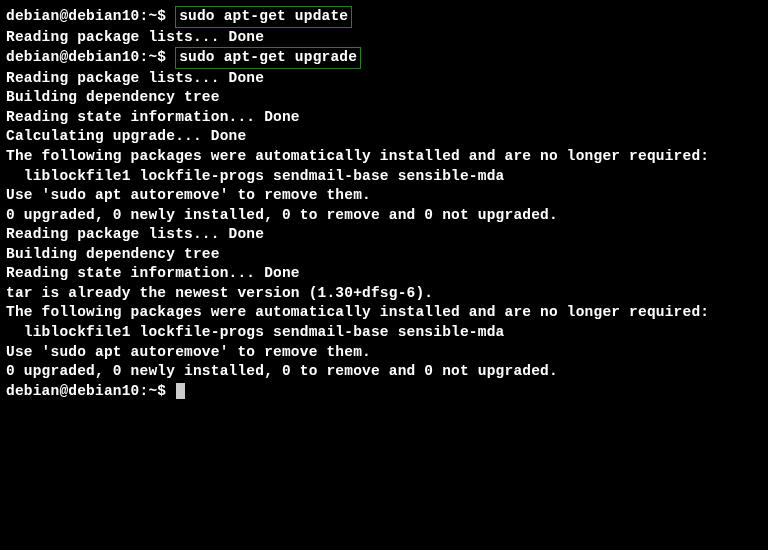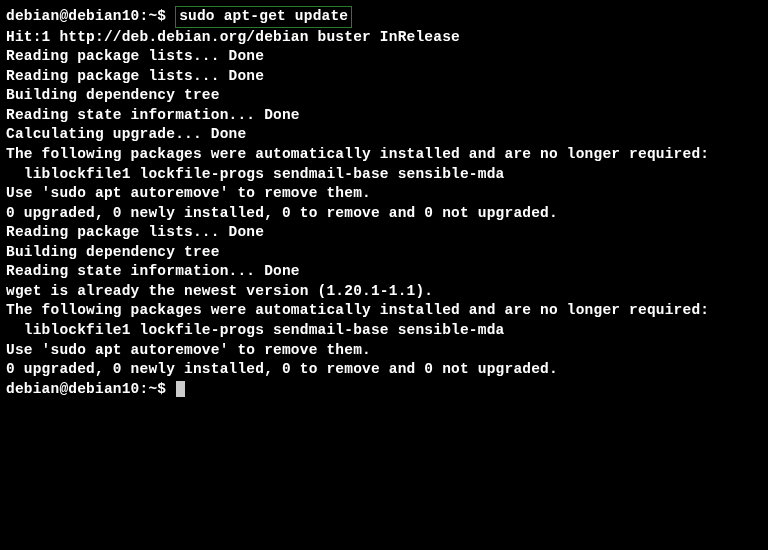--- a/index.html
+++ b/index.html
@@ -38,36 +38,36 @@
       vertical-align: text-bottom;
       margin-left: 1px;
     }
   </style>
 </head>
 <body>
 
 <div>
 
 <div class="line"><span class="prompt-user">debian@debian10:~$ </span><span class="boxed-cmd">sudo apt-get update</span></div>
-<div class="line">Hit:1 http://deb.debian.org/debian buster InRelease</div>
 <div class="line">Reading package lists... Done</div>
 
+<div class="line"><span class="prompt-user">debian@debian10:~$ </span><span class="boxed-cmd">sudo apt-get upgrade</span></div>
 <div class="line">Reading package lists... Done</div>
 <div class="line">Building dependency tree</div>
 <div class="line">Reading state information... Done</div>
 <div class="line">Calculating upgrade... Done</div>
 <div class="line">The following packages were automatically installed and are no longer required:</div>
 <div class="line">  liblockfile1 lockfile-progs sendmail-base sensible-mda</div>
 <div class="line">Use 'sudo apt autoremove' to remove them.</div>
 <div class="line">0 upgraded, 0 newly installed, 0 to remove and 0 not upgraded.</div>
 
 <div class="line">Reading package lists... Done</div>
 <div class="line">Building dependency tree</div>
 <div class="line">Reading state information... Done</div>
-<div class="line">wget is already the newest version (1.20.1-1.1).</div>
+<div class="line">tar is already the newest version (1.30+dfsg-6).</div>
 <div class="line">The following packages were automatically installed and are no longer required:</div>
 <div class="line">  liblockfile1 lockfile-progs sendmail-base sensible-mda</div>
 <div class="line">Use 'sudo apt autoremove' to remove them.</div>
 <div class="line">0 upgraded, 0 newly installed, 0 to remove and 0 not upgraded.</div>
 
 <div class="line"><span class="prompt-user">debian@debian10:~$ </span><span class="cursor"></span></div>
 
 </div>
 
 </body></html>

